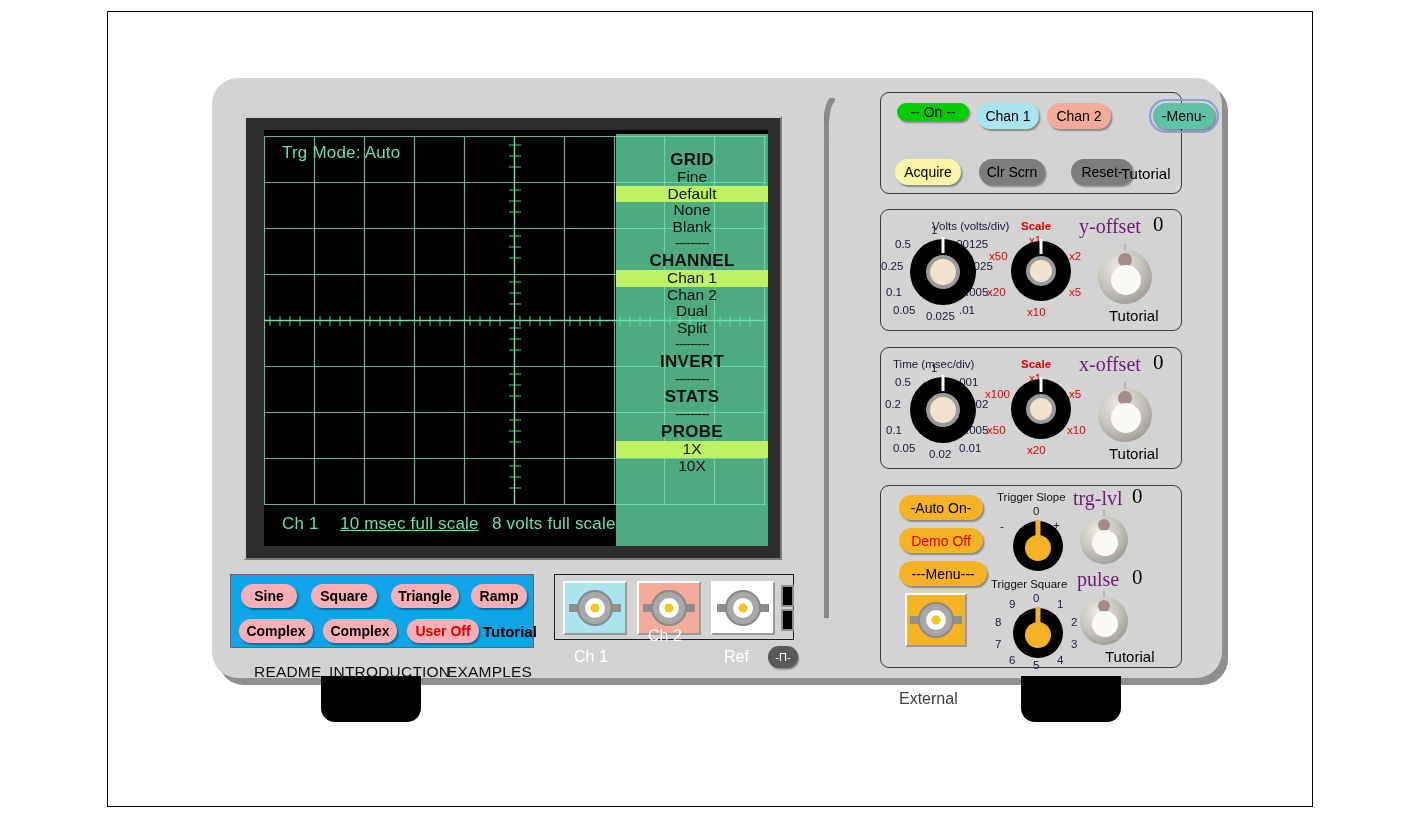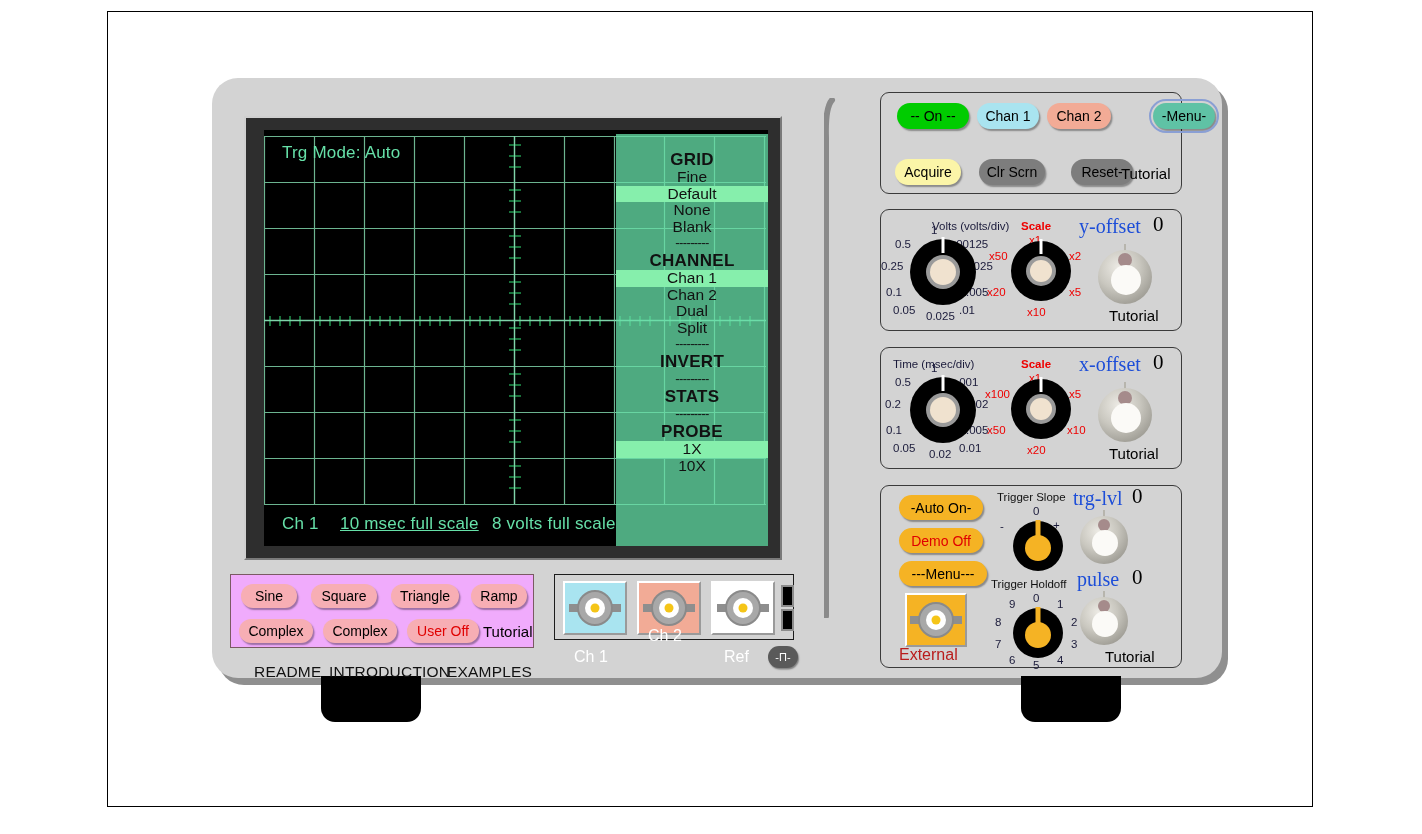--- a/index.html
+++ b/index.html
@@ -103,41 +103,42 @@
     font-size: 17px;
     font-weight: bold;
     line-height: 19px;
     letter-spacing: 0.3px;
   }
   .m-item {
     font-size: 15.5px;
     line-height: 16.5px;
   }
   .m-item.sel {
-    background: #86efac;
+    background: #bef264;
   }
   .m-sep {
     font-size: 13px;
     line-height: 16px;
     letter-spacing: -0.6px;
   }
 
   
   .panel {
     position: absolute;
     background: #d3d3d3;
     border: 1.5px solid #3a3a3a;
     border-radius: 9px;
     box-sizing: border-box;
   }
   .panel-wave {
     position: absolute;
-    background: #f0abfc;
+    background: #0ea5e9;
     border: 1.5px solid #7a5a63;
     box-sizing: border-box;
+    font-weight: bold;
   }
   .panel-bnc {
     position: absolute;
     background: #d3d3d3;
     border: 1.5px solid #1c1c1c;
     box-sizing: border-box;
   }
 
   
   .pill {
@@ -188,21 +189,21 @@
     font-family: "Liberation Sans", sans-serif;
     font-size: 11.5px;
     color: #1a1a3a;
     white-space: nowrap;
   }
   .tick-lbl.red { color: #ee0000; }
   .offset-name {
     position: absolute;
     font-family: "Liberation Serif", serif;
     font-size: 20px;
-    color: #1d4ed8;
+    color: #701a75;
     white-space: nowrap;
   }
   .offset-val {
     position: absolute;
     font-family: "Liberation Serif", serif;
     font-size: 21px;
     color: #000000;
     white-space: nowrap;
   }
 
@@ -251,22 +252,23 @@
     font-size: 15.5px;
     color: #111111;
     white-space: nowrap;
     letter-spacing: 0.2px;
   }
 
   .ext-label {
     position: absolute;
     font-family: "Liberation Sans", sans-serif;
     font-size: 16px;
-    color: #b91c1c;
-    white-space: nowrap;
+    color: #404040;
+    white-space: nowrap;
+    margin-top: 44px;
   }
 </style>
 </head>
 <body>
 
 <div id="root">
 
   <div class="page-frame"></div>
 
   <div class="scope-body">
@@ -451,21 +453,21 @@
     </div>
     <div class="gnd-block" style="left:226px; top:10px; width:13px; height:22px;"></div>
     <div class="gnd-block" style="left:226px; top:34px; width:13px; height:22px;"></div>
   </div>
   <div class="bnc-label" style="left:574px; top:648px;">Ch 1</div>
   <div class="bnc-label" style="left:648px; top:627px;">Ch 2</div>
   <div class="bnc-label" style="left:724px; top:648px;">Ref</div>
   <div class="cal-btn" style="left:768px; top:646px;">-Π-</div>
 
   <div class="panel" style="left:880px; top:92px; width:302px; height:102px;">
-    <div class="pill green sel-outline" style="left:16px; top:10px; width:72px; height:26px; outline:none;">-- On --</div>
+    <div class="pill green sel-outline" style="left:16px; top:10px; width:72px; height:18px; outline:none;">-- On --</div>
     <div class="pill cyan" style="left:96px;  top:10px; width:62px; height:26px;">Chan 1</div>
     <div class="pill salmon" style="left:166px; top:10px; width:64px; height:26px;">Chan 2</div>
     <div class="pill teal sel-outline" style="left:238px; top:10px; width:62px; height:26px;margin-left:34px;">-Menu-</div>
     <div class="pill yellow" style="left:14px;  top:66px; width:66px; height:26px;">Acquire</div>
     <div class="pill gray" style="left:98px;  top:66px; width:66px; height:26px;">Clr Scrn</div>
     <div class="pill gray" style="left:190px; top:66px; width:62px; height:26px;">Reset-</div>
     <div class="tutorial" style="left:240px; top:72px;">Tutorial</div>
   </div>
 
   <div class="panel" style="left:880px; top:209px; width:302px; height:122px;">
@@ -608,21 +610,21 @@
     <div class="tick-lbl" style="left:119px; top:34px;">-</div>
     <div class="tick-lbl" style="left:172px; top:33px;">+</div>
     <div class="knob-dial" style="left:129px; top:32px;">
       <svg width="56" height="56" viewBox="0 0 56 56">
         <circle cx="28" cy="28" r="25" fill="#000000"></circle>
         <circle cx="28" cy="30" r="13" fill="#f5b324"></circle>
         <rect x="25.5" y="2" width="5" height="26" fill="#f5b324"></rect>
       </svg>
     </div>
 
-    <div class="knob-title dark" style="left:110px; top:92px;">Trigger Holdoff</div>
+    <div class="knob-title dark" style="left:110px; top:92px;">Trigger Square</div>
     <div class="tick-lbl" style="left:152px; top:106px;">0</div>
     <div class="tick-lbl" style="left:176px; top:112px;">1</div>
     <div class="tick-lbl" style="left:190px; top:130px;">2</div>
     <div class="tick-lbl" style="left:190px; top:152px;">3</div>
     <div class="tick-lbl" style="left:176px; top:168px;">4</div>
     <div class="tick-lbl" style="left:152px; top:173px;">5</div>
     <div class="tick-lbl" style="left:128px; top:168px;">6</div>
     <div class="tick-lbl" style="left:114px; top:152px;">7</div>
     <div class="tick-lbl" style="left:114px; top:130px;">8</div>
     <div class="tick-lbl" style="left:128px; top:112px;">9</div>

